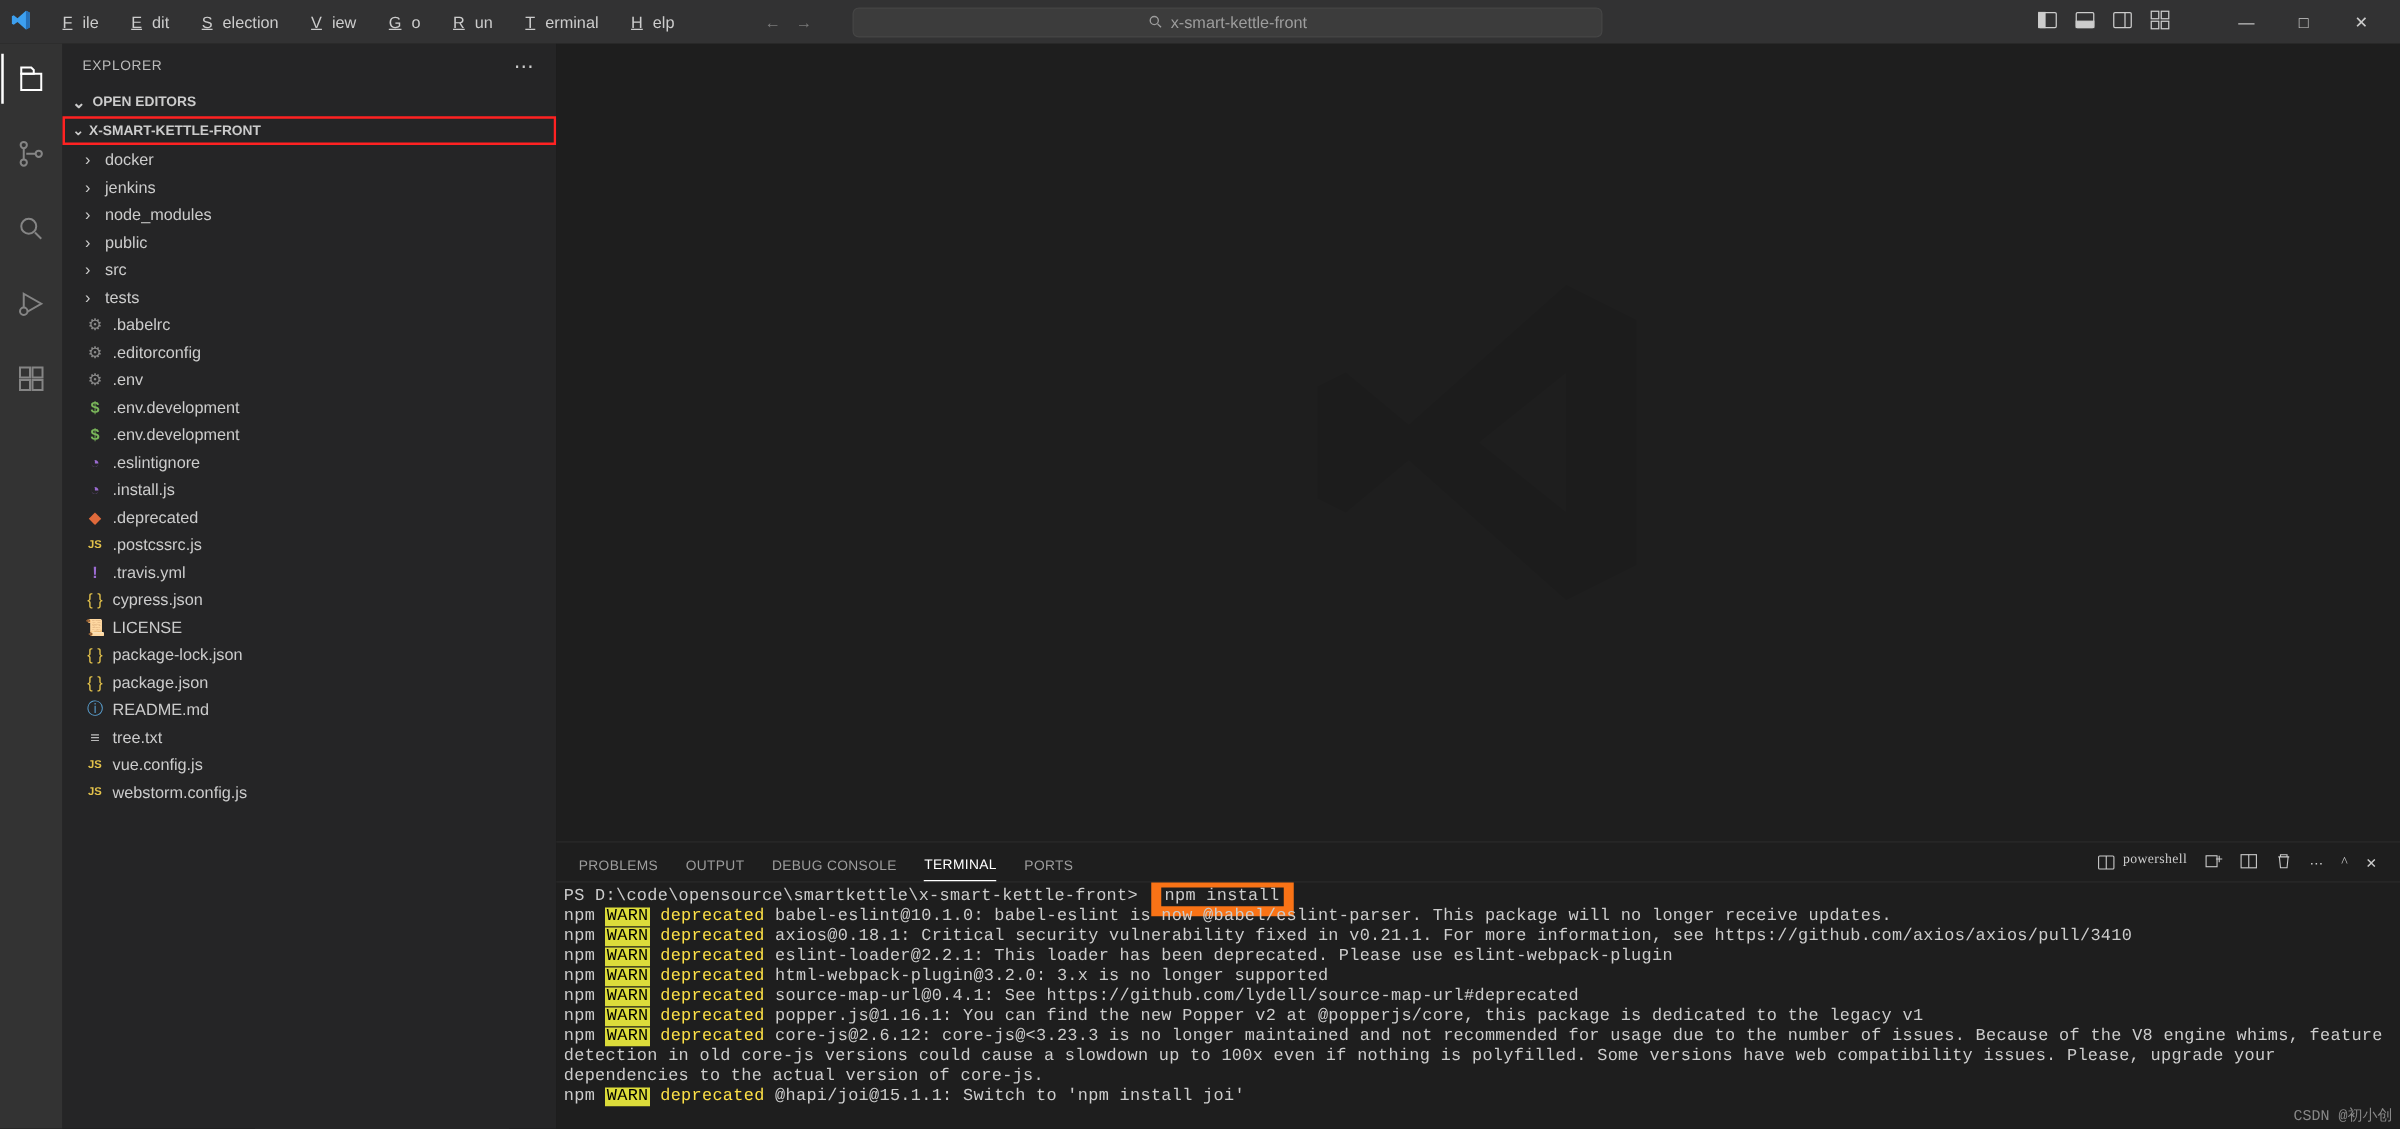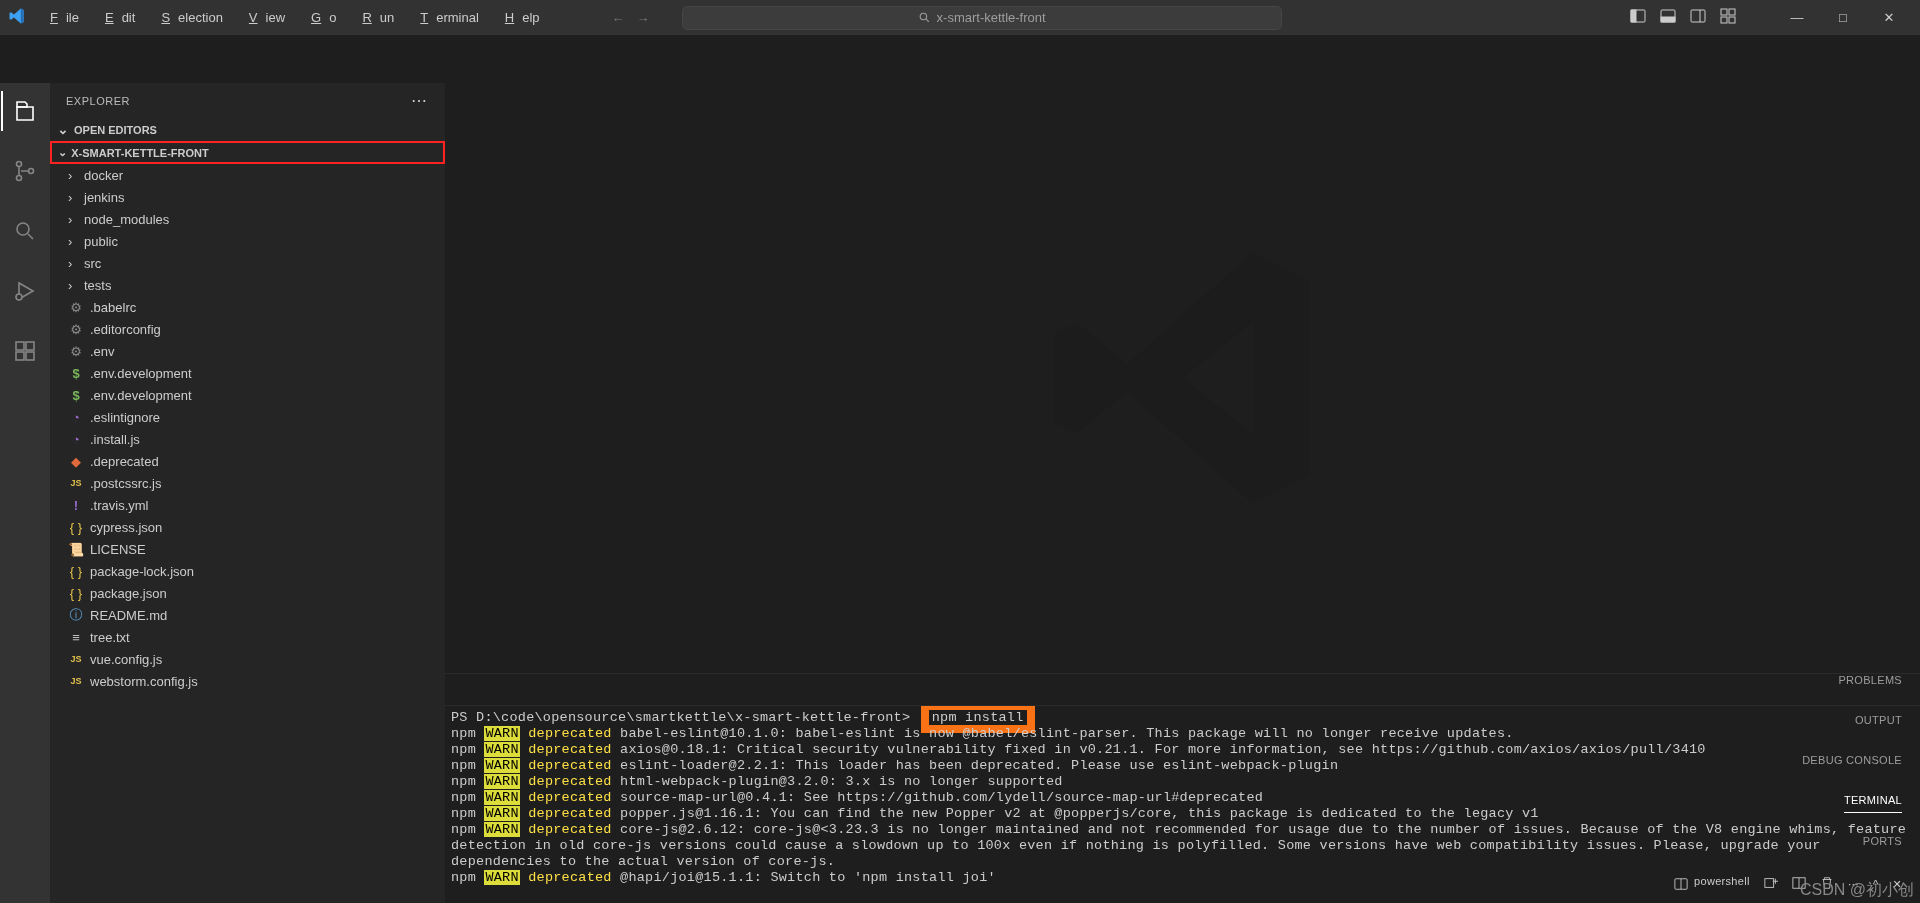--- a/index.html
+++ b/index.html
@@ -37,21 +37,21 @@
     border-radius: 5px;
     display:flex; align-items:center; justify-content:center;
     gap:6px; color:#9d9d9d;
   }
   .title-right { margin-left:auto; display:flex; align-items:center; gap:18px; color:#ccc;}
   .title-right .wincontrols { display:flex; gap:0; }
   .title-right .wincontrols span { width:46px; height:35px; display:flex;align-items:center;justify-content:center; color:#ccc;}
   .layout-icons { display:flex; gap:14px; margin-right:20px;}
   .layout-icons svg { width:16px; height:16px; stroke:#ccc; fill:none; }
   
-  .main { flex:1; display:flex; min-height:0;margin-top:48px; }
+  .main { flex:1; display:flex; min-height:0; }
   
   .activitybar {
     width:50px; background:#333333;
     display:flex; flex-direction:column; align-items:center;
     padding-top:8px; gap:20px;
   }
   .activitybar .ab { width:48px; height:40px; display:flex;align-items:center;justify-content:center; position:relative;}
   .activitybar .ab svg { width:24px; height:24px; stroke:#858585; fill:none; stroke-width:1.6;}
   .activitybar .ab.active svg { stroke:#fff; }
   .activitybar .ab.active::before { content:""; position:absolute; left:0; top:0; bottom:0; width:2px; background:#fff;}
@@ -66,32 +66,32 @@
   .tree { padding-left:0; }
   .tree-row { height:22px; display:flex; align-items:center; gap:6px; padding-left:18px; color:#ccc; font-size:13px;}
   .tree-row.folder .arrow { width:10px; color:#ccc; font-size:13px;}
   .tree-row .ico { width:16px; display:flex;align-items:center;justify-content:center;}
   
   .editor { flex:1; display:flex; flex-direction:column; background:#1e1e1e; min-width:0;}
   .editor-bg { flex:1; display:flex; align-items:center; justify-content:center; position:relative;}
   .editor-bg svg { width:280px; height:280px; opacity:0.05; }
   
   .panel { height:230px; border-top:1px solid #2a2a2a; display:flex; flex-direction:column; background:#1e1e1e;}
-  .panel-tabs { height:32px; display:flex; align-items:flex-end; gap:22px; padding:0 18px; color:#9d9d9d; font-size:11px; letter-spacing:.3px; border-bottom:1px solid #2a2a2a;flex-direction:column;}
+  .panel-tabs { height:32px; display:flex; align-items:flex-end; gap:22px; padding:0 18px; color:#9d9d9d; font-size:11px; letter-spacing:.3px; border-bottom:1px solid #2a2a2a;}
   .panel-tabs span { padding-bottom:6px; cursor:default;}
   .panel-tabs span.active { color:#fff; border-bottom:1px solid #fff; }
-  .panel-tabs .pr { margin-left:auto; display:flex; gap:14px; align-items:center; color:#ccc;}
+  .panel-tabs .pr { margin-left:auto; display:flex; gap:14px; align-items:center; color:#ccc;font-family:Liberation Serif, serif;}
   .panel-tabs .pr svg { width:14px; height:14px; stroke:#ccc; fill:none; }
   .terminal { flex:1; font-family: Consolas, "Courier New", monospace; font-size:13.5px; line-height:16px; padding:4px 6px; color:#ccc; white-space:pre-wrap; overflow:hidden; letter-spacing:.25px;}
   .terminal .prompt { color:#ccc; }
   .terminal .cmd-hl { border:8px solid #f97316; padding:0 3px; margin-left:2px;}
   .terminal .warn { background:#dcdc3a; color:#000; padding:0 1px; }
   .terminal .dep { color:#fde047; }
   .terminal .npm { color:#ccc; }
-  .watermark { position:absolute; right:6px; bottom:2px; color:#888; font-size:16px; font-family:Liberation Sans, sans-serif;}
+  .watermark { position:absolute; right:6px; bottom:2px; color:#888; font-size:12px; font-family:Liberation Mono, monospace;}
   
   .ico-js { color:#e3c24b; font-size:9px; font-weight:bold;}
   .ico-gear { color:#8a8a8a;}
   .ico-json { color:#e3c24b;}
   .ico-dollar { color:#7ab65a; font-weight:bold;}
   .ico-circle { color:#9b6bd1;}
   .ico-git { color:#e06a3b;}
   .ico-excl { color:#9b6bd1; font-weight:bold;}
   .ico-lic { color:#d1a85a;}
   .ico-info { color:#5aa0d1;}

